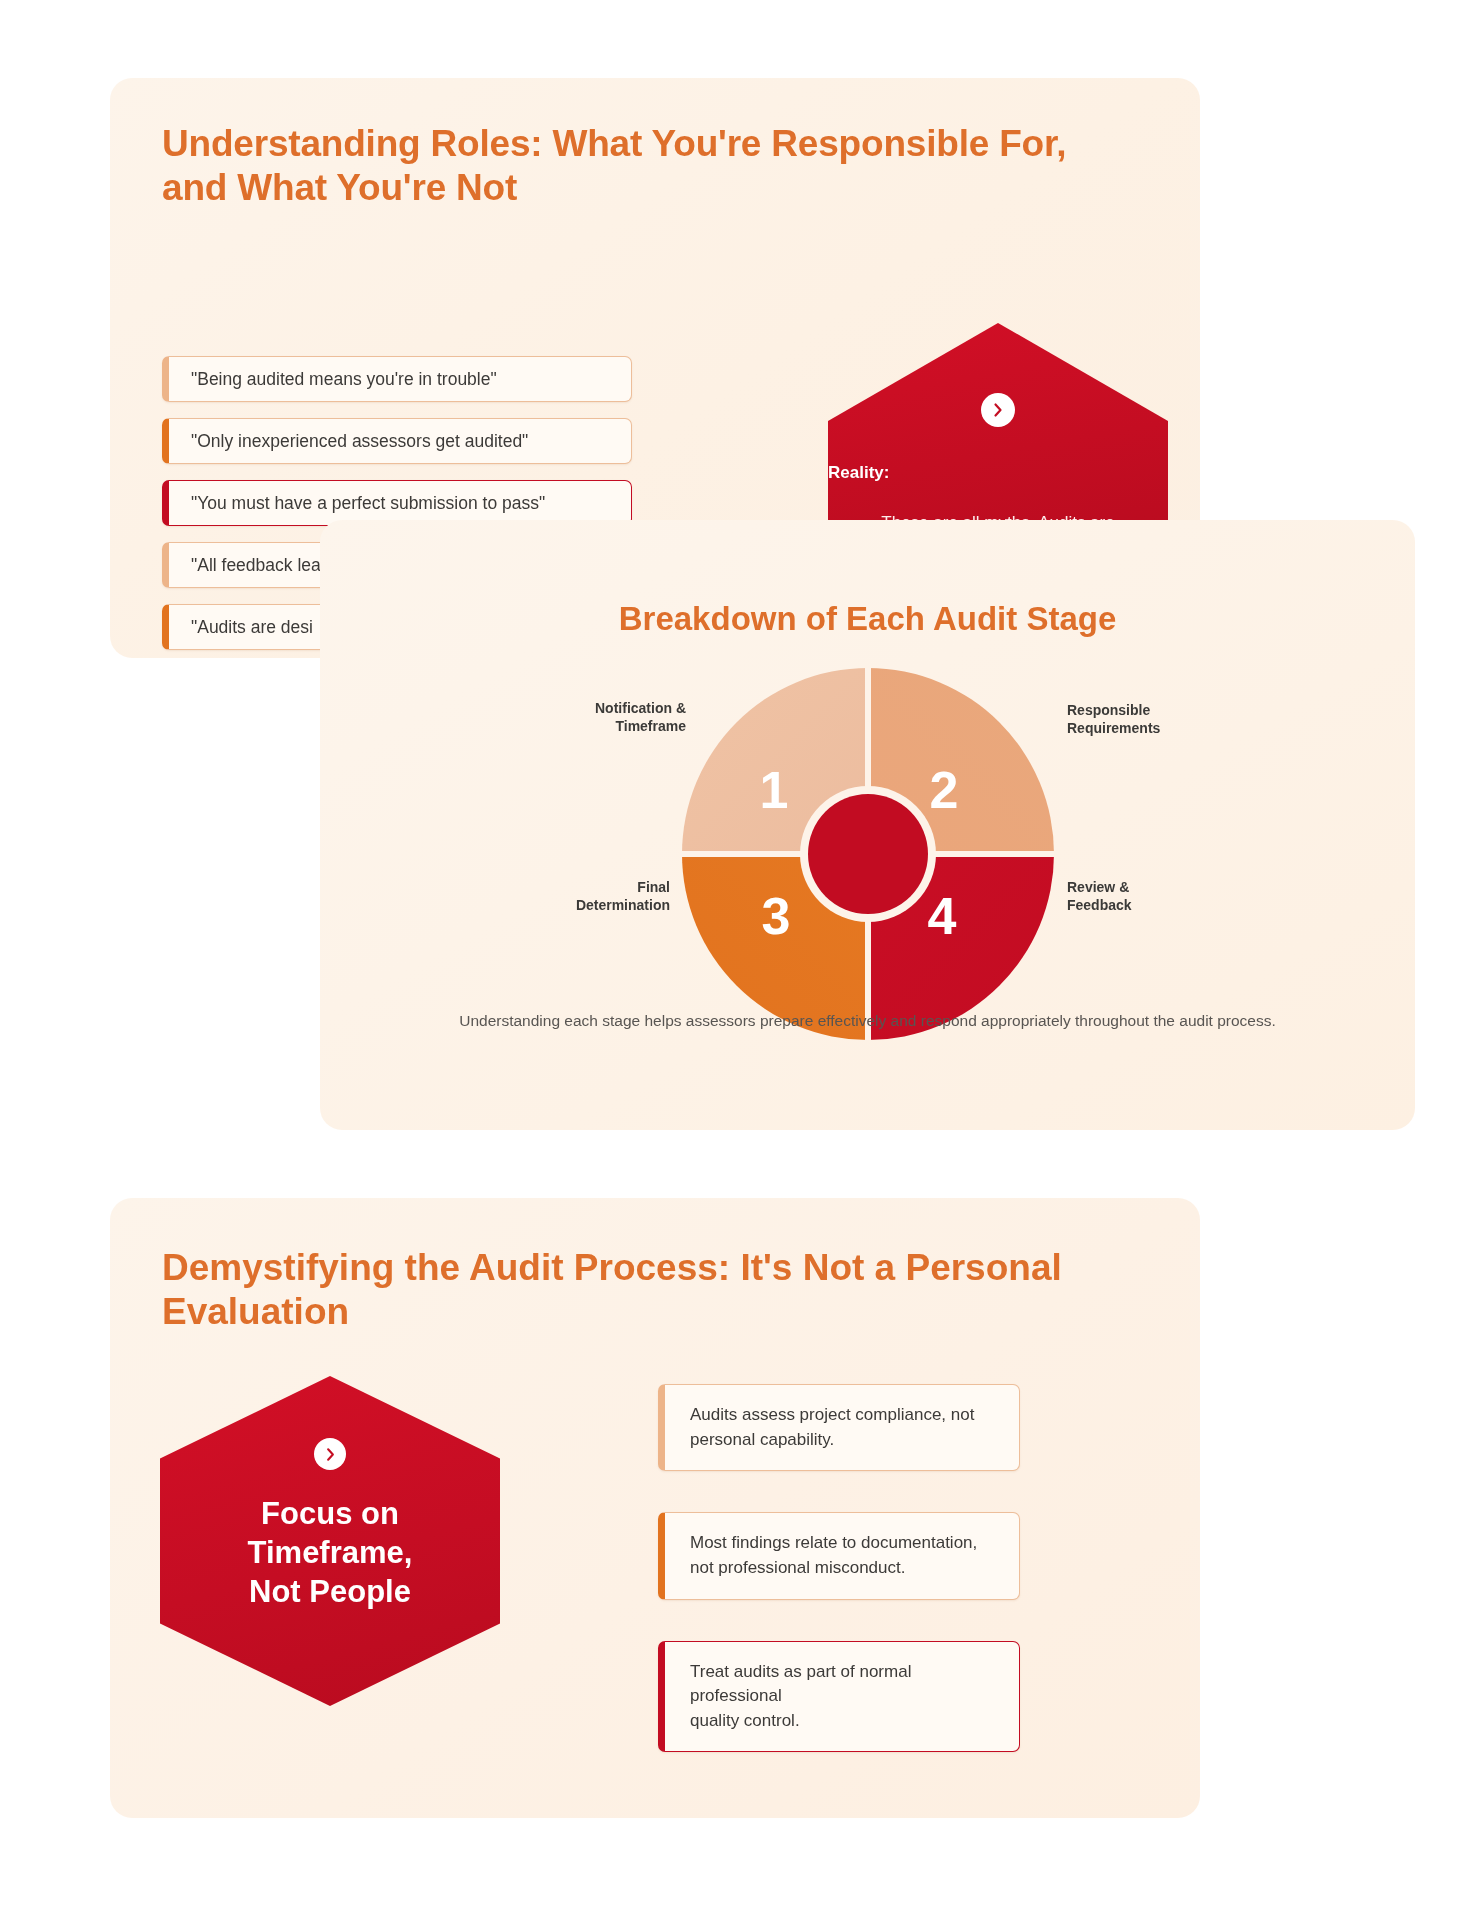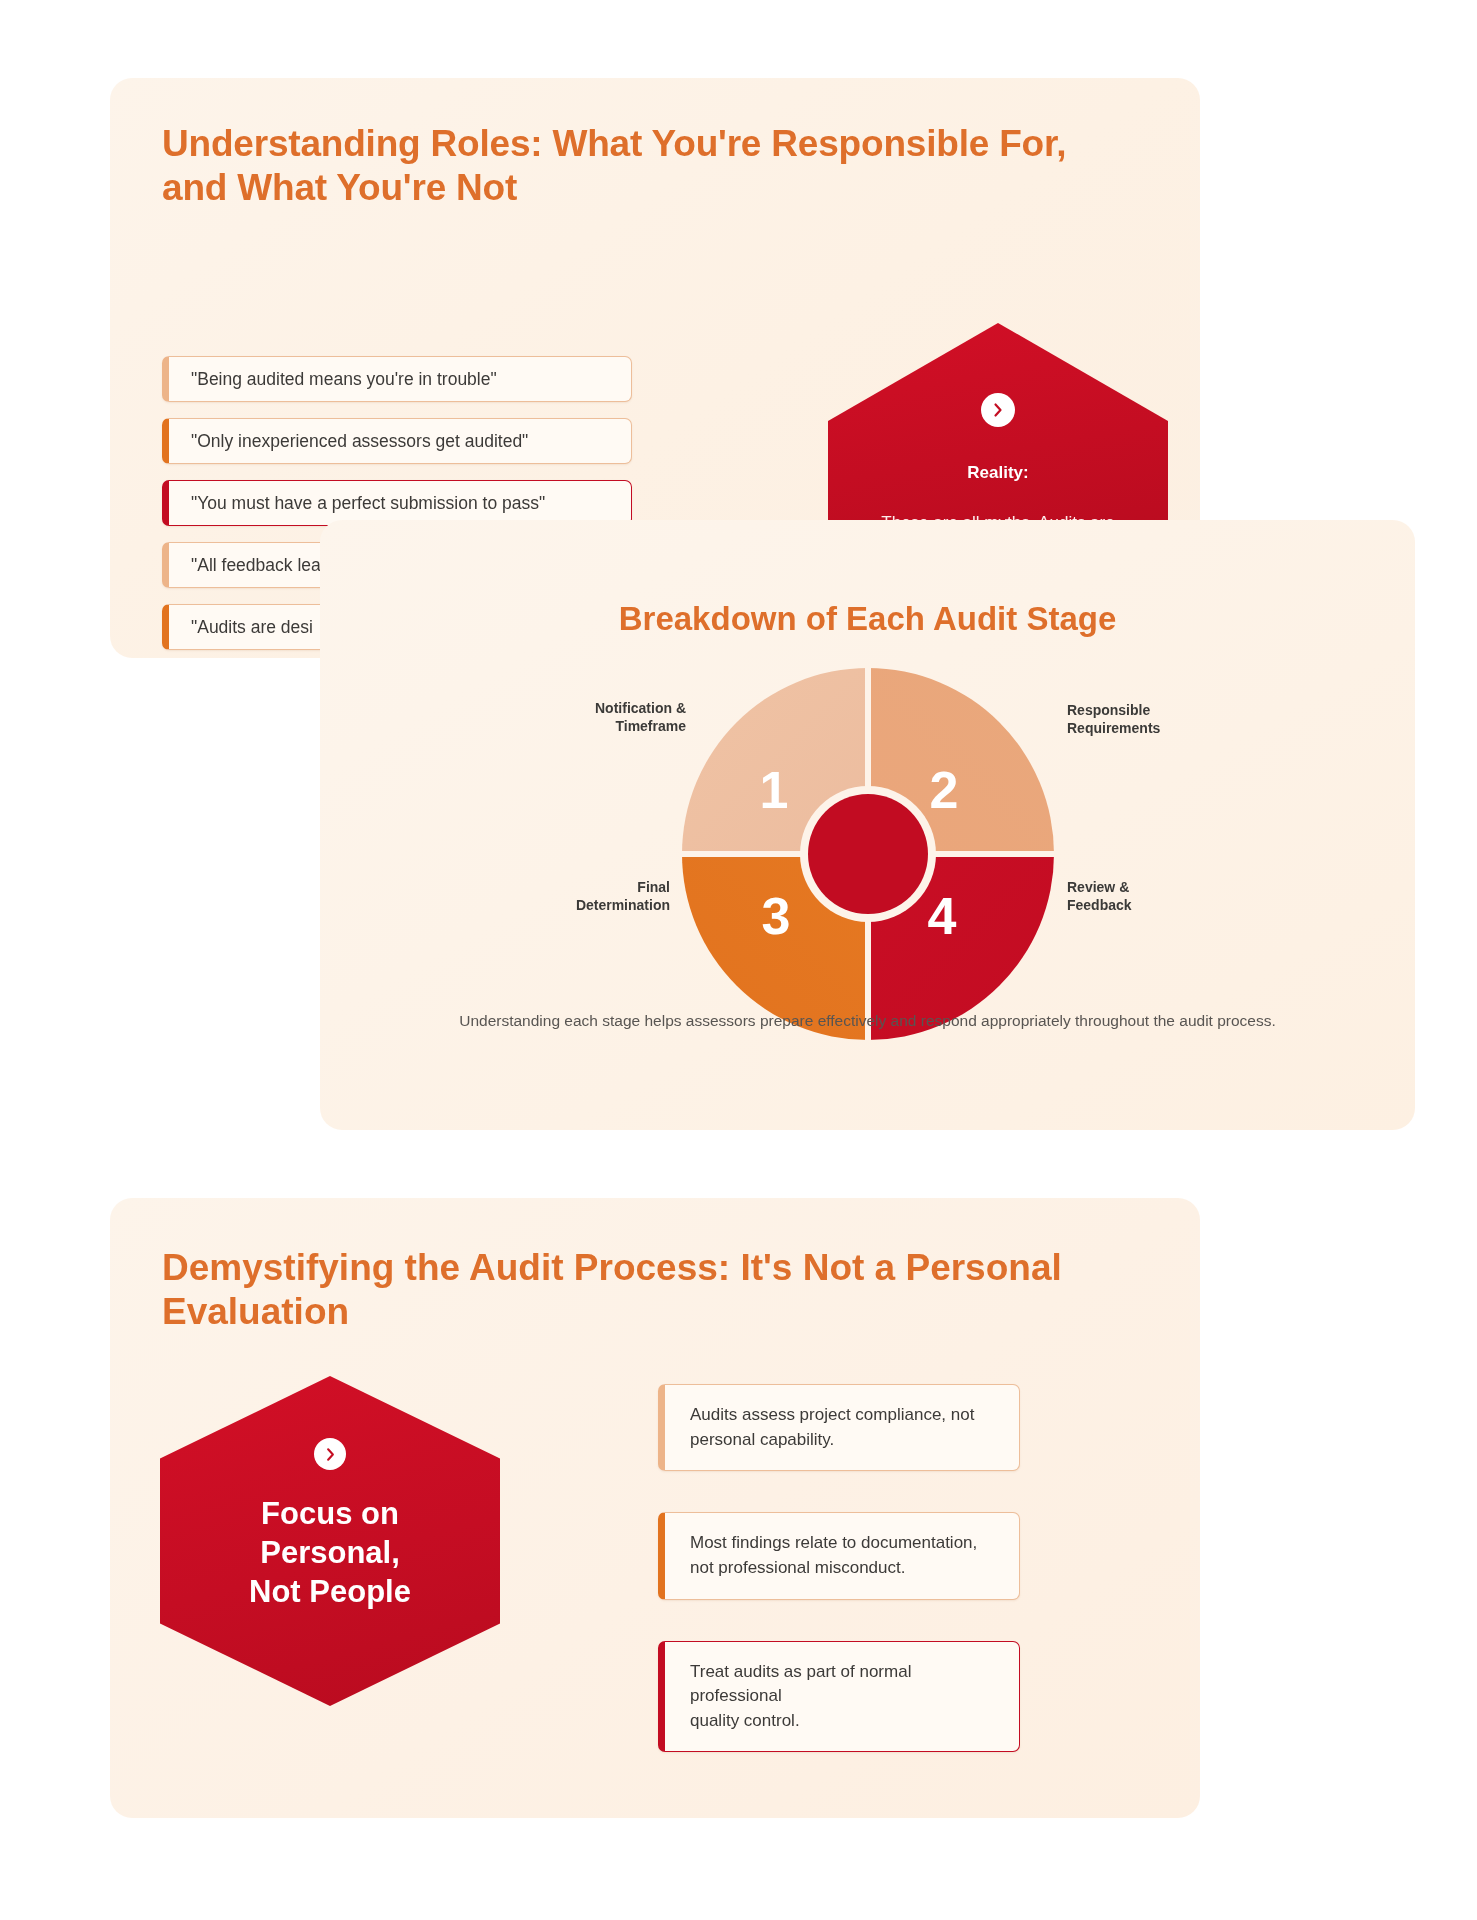--- a/index.html
+++ b/index.html
@@ -51,21 +51,21 @@
     border-radius:10px;
     overflow:hidden;
   }
   #reality-shape .chev{
     position:absolute;left:50%;top:70px;transform:translateX(-50%);
     width:34px;height:34px;border-radius:50%;background:#ffffff;
     display:flex;align-items:center;justify-content:center;
   }
   #reality-shape .chev svg{display:block;}
   .reality-label{
-    position:absolute;left:0;right:0;top:140px;text-align:center;
+    position:absolute;left:0;right:0;top:140px;text-align:left;
     color:#ffffff;font-size:17px;font-weight:bold;
   }
   .reality-body{
     position:absolute;left:32px;right:32px;top:188px;text-align:center;
     color:#fdeceb;font-size:17px;line-height:1.38;
   }
 
   
   #card-stages{
     left:320px;top:520px;width:1095px;height:610px;
@@ -242,21 +242,21 @@
   <div class="card-title">Demystifying the Audit Process: It's Not a Personal Evaluation</div>
 
   <div id="focus-hex">
     <div class="chev">
       <svg width="19" height="19" viewBox="0 0 20 20">
           <path d="M7.5 4.5 L12.5 10 L7.5 15.5" fill="none" stroke="#c40d22" stroke-width="2.2" stroke-linecap="round" stroke-linejoin="round"></path>
         </svg>
     </div>
     <div class="hex-text">
       <div>Focus on</div>
-      <div>Personal,</div>
+      <div>Timeframe,</div>
       <div>Not People</div>
     </div>
   </div>
 
   <div class="stmt-list">
     <div class="stmt-item" style="border-left-color:#edb489;">
       <span>Audits assess project compliance, not</span>
       <span>personal capability.</span>
     </div>
     <div class="stmt-item" style="border-left-color:#e2731f;">

